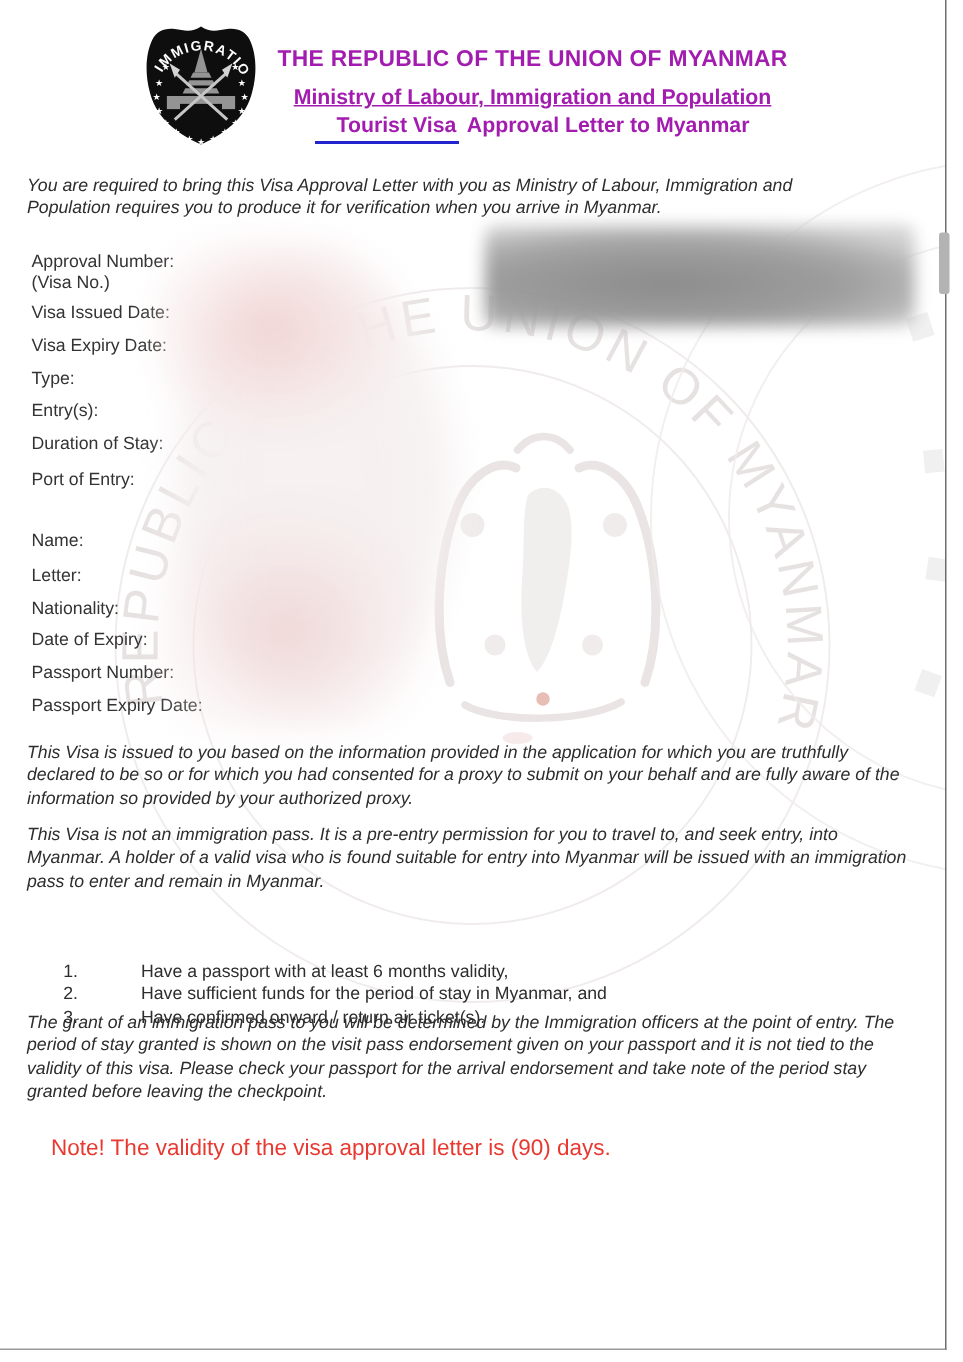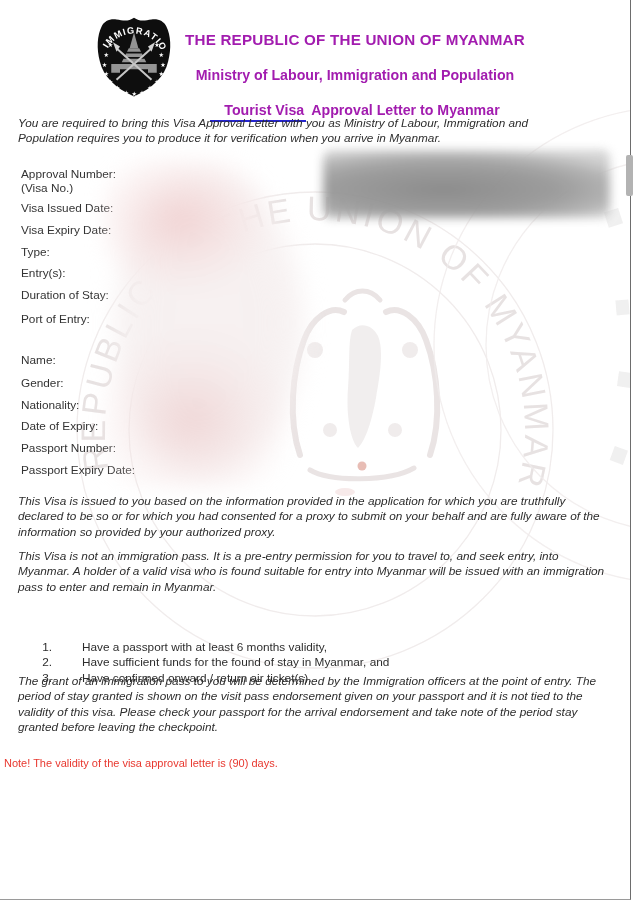--- a/index.html
+++ b/index.html
@@ -13,34 +13,34 @@
   }
   
   .watermark{position:absolute;left:0;top:0;z-index:1;pointer-events:none;}
   
   .emblem{position:absolute;left:90px;top:15px;width:88px;height:84px;z-index:2;}
   .titles{
     position:absolute;left:135px;top:31px;width:440px;text-align:center;
     color:#a21caf;font-weight:bold;z-index:2;
   }
   .t1{font-size:15.2px;letter-spacing:.2px;line-height:18px;}
-  .t2{font-size:14.2px;line-height:17px;margin-top:18px;}
-  .t3{font-size:14.2px;line-height:17px;margin-top:18px;}
+  .t2{font-size:14.2px;line-height:17px;margin-top:8px;text-decoration:underline;}
+  .t3{font-size:14.2px;line-height:17px;margin-top:2px;}
   .t3 .ul{border-bottom:2px solid #2424cf;padding:0 2px 1px 14px;margin-right:5px;display:inline-block;}
   
   .para{
     position:absolute;left:18px;width:612px;font-size:11.8px;line-height:15.4px;
     color:#2d2d2d;white-space:pre;z-index:2;font-style:italic;
   }
   .flabel{position:absolute;left:21px;font-size:11.8px;color:#333;z-index:2;white-space:pre;}
   .list{position:absolute;left:18px;top:640px;width:600px;font-size:11.8px;color:#2d2d2d;z-index:2;}
   .list .row{display:flex;line-height:15.4px;}
   .list .num{width:34px;text-align:right;}
-  .list .txt{margin-left:30px;}
-  .note{position:absolute;left:4px;top:757px;width:600px;font-size:11px;color:#e8382f;z-index:2;white-space:pre;}
+  .list .txt{margin-left:42px;}
+  .note{position:absolute;left:34px;top:757px;width:600px;font-size:15px;color:#e8382f;z-index:2;white-space:pre;}
   
   .pink-blob{
     position:absolute;left:103px;top:158px;width:212px;height:330px;z-index:3;
     border-radius:24px;filter:blur(9px);
     background:
       radial-gradient(95px 75px at 78px 62px,  rgba(241,211,211,.95), rgba(245,226,226,.55) 62%, rgba(248,240,240,0) 100%),
       radial-gradient(105px 95px at 88px 262px, rgba(239,212,212,.85), rgba(244,228,228,.45) 62%, rgba(248,240,240,0) 100%),
       radial-gradient(closest-side, rgba(246,240,240,.97) 55%, rgba(246,240,240,.8) 78%, rgba(246,240,240,0) 100%);
   }
   .gray-box{
@@ -150,21 +150,21 @@
   <span class="flabel" style="top:167px">Approval Number:</span>
   <span class="flabel" style="top:181px">(Visa No.)</span>
   <span class="flabel" style="top:201px">Visa Issued Date:</span>
   <span class="flabel" style="top:223px">Visa Expiry Date:</span>
   <span class="flabel" style="top:245px">Type:</span>
   <span class="flabel" style="top:266px">Entry(s):</span>
   <span class="flabel" style="top:288px">Duration of Stay:</span>
   <span class="flabel" style="top:312px">Port of Entry:</span>
 
   <span class="flabel" style="top:353px">Name:</span>
-  <span class="flabel" style="top:376px">Gender:</span>
+  <span class="flabel" style="top:376px">Letter:</span>
   <span class="flabel" style="top:398px">Nationality:</span>
   <span class="flabel" style="top:419px">Date of Expiry:</span>
   <span class="flabel" style="top:441px">Passport Number:</span>
   <span class="flabel" style="top:463px">Passport Expiry Date:</span>
 
   <div class="pink-blob"></div>
   <div class="gray-box"></div>
 
   <div class="para" style="top:494px">This Visa is issued to you based on the information provided in the application for which you are truthfully
 declared to be so or for which you had consented for a proxy to submit on your behalf and are fully aware of the
@@ -173,21 +173,21 @@
 Myanmar. A holder of a valid visa who is found suitable for entry into Myanmar will be issued with an immigration
 pass to enter and remain in Myanmar.</div>
 
   <div class="list">
     <div class="row">
       <span class="num">1.</span>
       <span class="txt">Have a passport with at least 6 months validity,</span>
     </div>
     <div class="row">
       <span class="num">2.</span>
-      <span class="txt">Have sufficient funds for the found of stay in Myanmar, and</span>
+      <span class="txt">Have sufficient funds for the period of stay in Myanmar, and</span>
     </div>
     <div class="row">
       <span class="num">3.</span>
       <span class="txt">Have confirmed onward / return air ticket(s).</span>
     </div>
   </div>
 
   <div class="para" style="top:674px">The grant of an immigration pass to you will be determined by the Immigration officers at the point of entry. The
 period of stay granted is shown on the visit pass endorsement given on your passport and it is not tied to the
 validity of this visa. Please check your passport for the arrival endorsement and take note of the period stay

